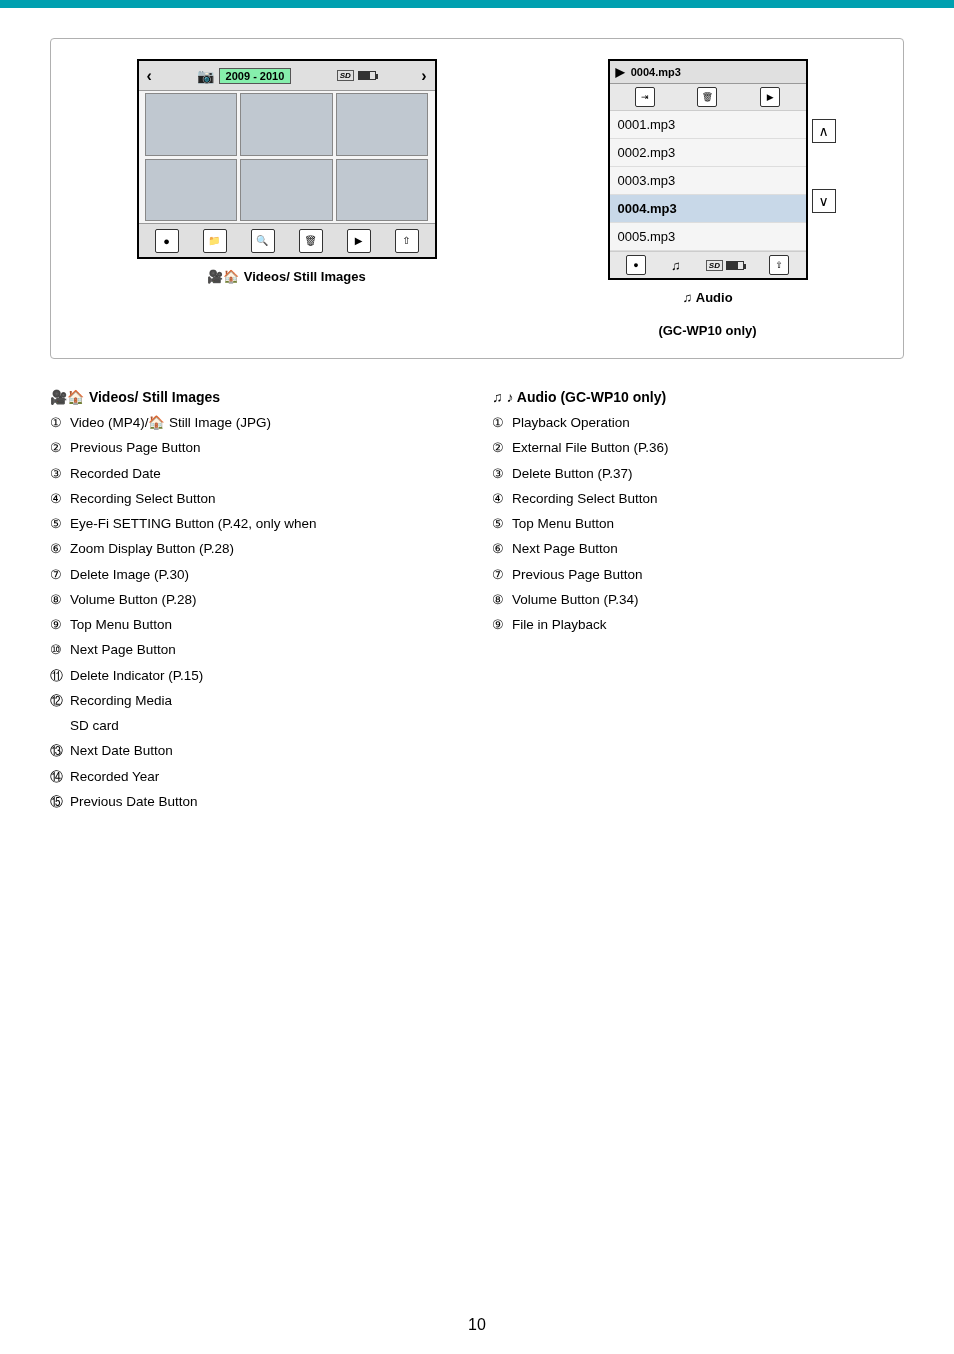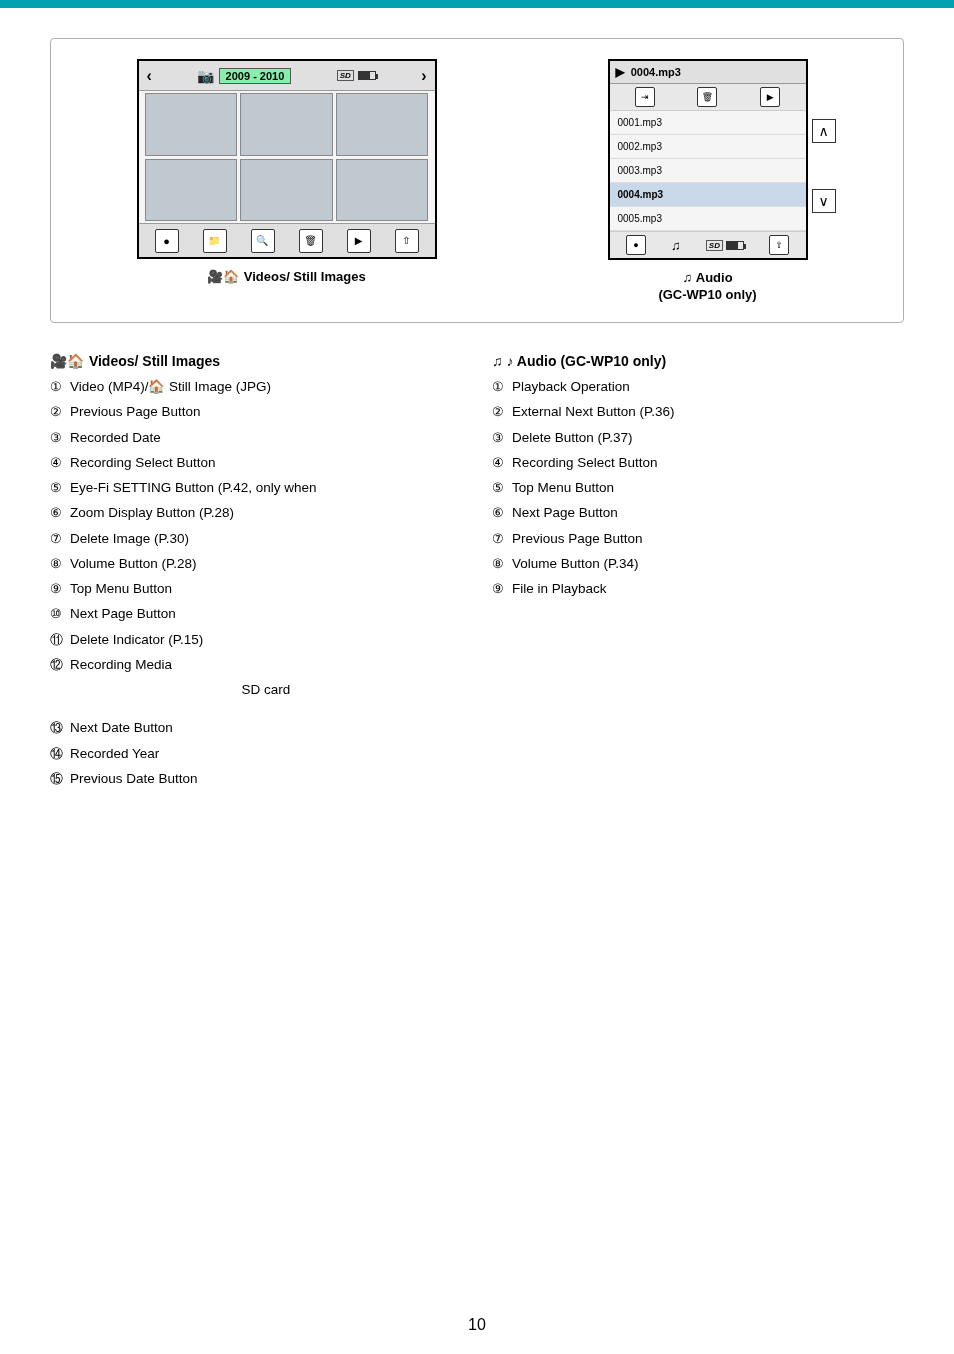--- a/index.html
+++ b/index.html
@@ -211,21 +211,21 @@
       padding: 3px 4px;
       border-bottom: 1px solid #ccc;
       background: #e8e8e8;
     }
     .audio-file-list {
       padding: 0;
     }
     .audio-file-row {
       padding: 6px 8px;
       border-bottom: 1px solid #ddd;
-      font-size: 10px;
+      font-size: 13px;
       display: flex;
       align-items: center;
       justify-content: space-between;
     }
     .audio-file-row.selected {
       background: #c8d8e8;
       font-weight: bold;
     }
     .scroll-up, .scroll-down {
       position: absolute;
@@ -278,23 +278,22 @@
       font-size: 13.5px;
       line-height: 1.5;
     }
     .circle-num {
       min-width: 20px;
       font-size: 13px;
     }
     .indent {
       padding-left: 20px;
       font-size: 13.5px;
-      margin-bottom: 18px;
+      margin-bottom: 5px;
       line-height: 1.5;
-      text-align: center;
     }
 
     
     .page-num {
       position: absolute;
       bottom: 20px;
       left: 50%;
       transform: translateX(-50%);
       font-size: 16px;
     }
@@ -391,21 +390,21 @@
                   </div>
                 </div>
               </div>
               <div class="tool-btn" style="width:20px;height:20px;font-size:9px;">⇧</div>
             </div>
           </div>
 
           <div class="scroll-up" style="top: 60px;">∧</div>
           <div class="scroll-down" style="top: 130px;">∨</div>
         </div>
-        <div class="diagram-label" style="text-align:left; flex-direction:column; gap:2px;">
+        <div class="diagram-label" style="text-align:left; flex-direction:column; gap:18px;">
           <div>
             <span>♫</span>
             <strong>Audio</strong>
           </div>
           <div>(GC-WP10 only)</div>
         </div>
       </div>
 
     </div>
   </div>
@@ -488,21 +487,21 @@
         <span>♫</span>
         <span>♪ Audio (GC-WP10 only)</span>
       </div>
 
       <div class="list-item">
         <span class="circle-num">①</span>
         <span>Playback Operation</span>
       </div>
       <div class="list-item">
         <span class="circle-num">②</span>
-        <span>External Next Button (P.36)</span>
+        <span>External File Button (P.36)</span>
       </div>
       <div class="list-item">
         <span class="circle-num">③</span>
         <span>Delete Button (P.37)</span>
       </div>
       <div class="list-item">
         <span class="circle-num">④</span>
         <span>Recording Select Button</span>
       </div>
       <div class="list-item">

